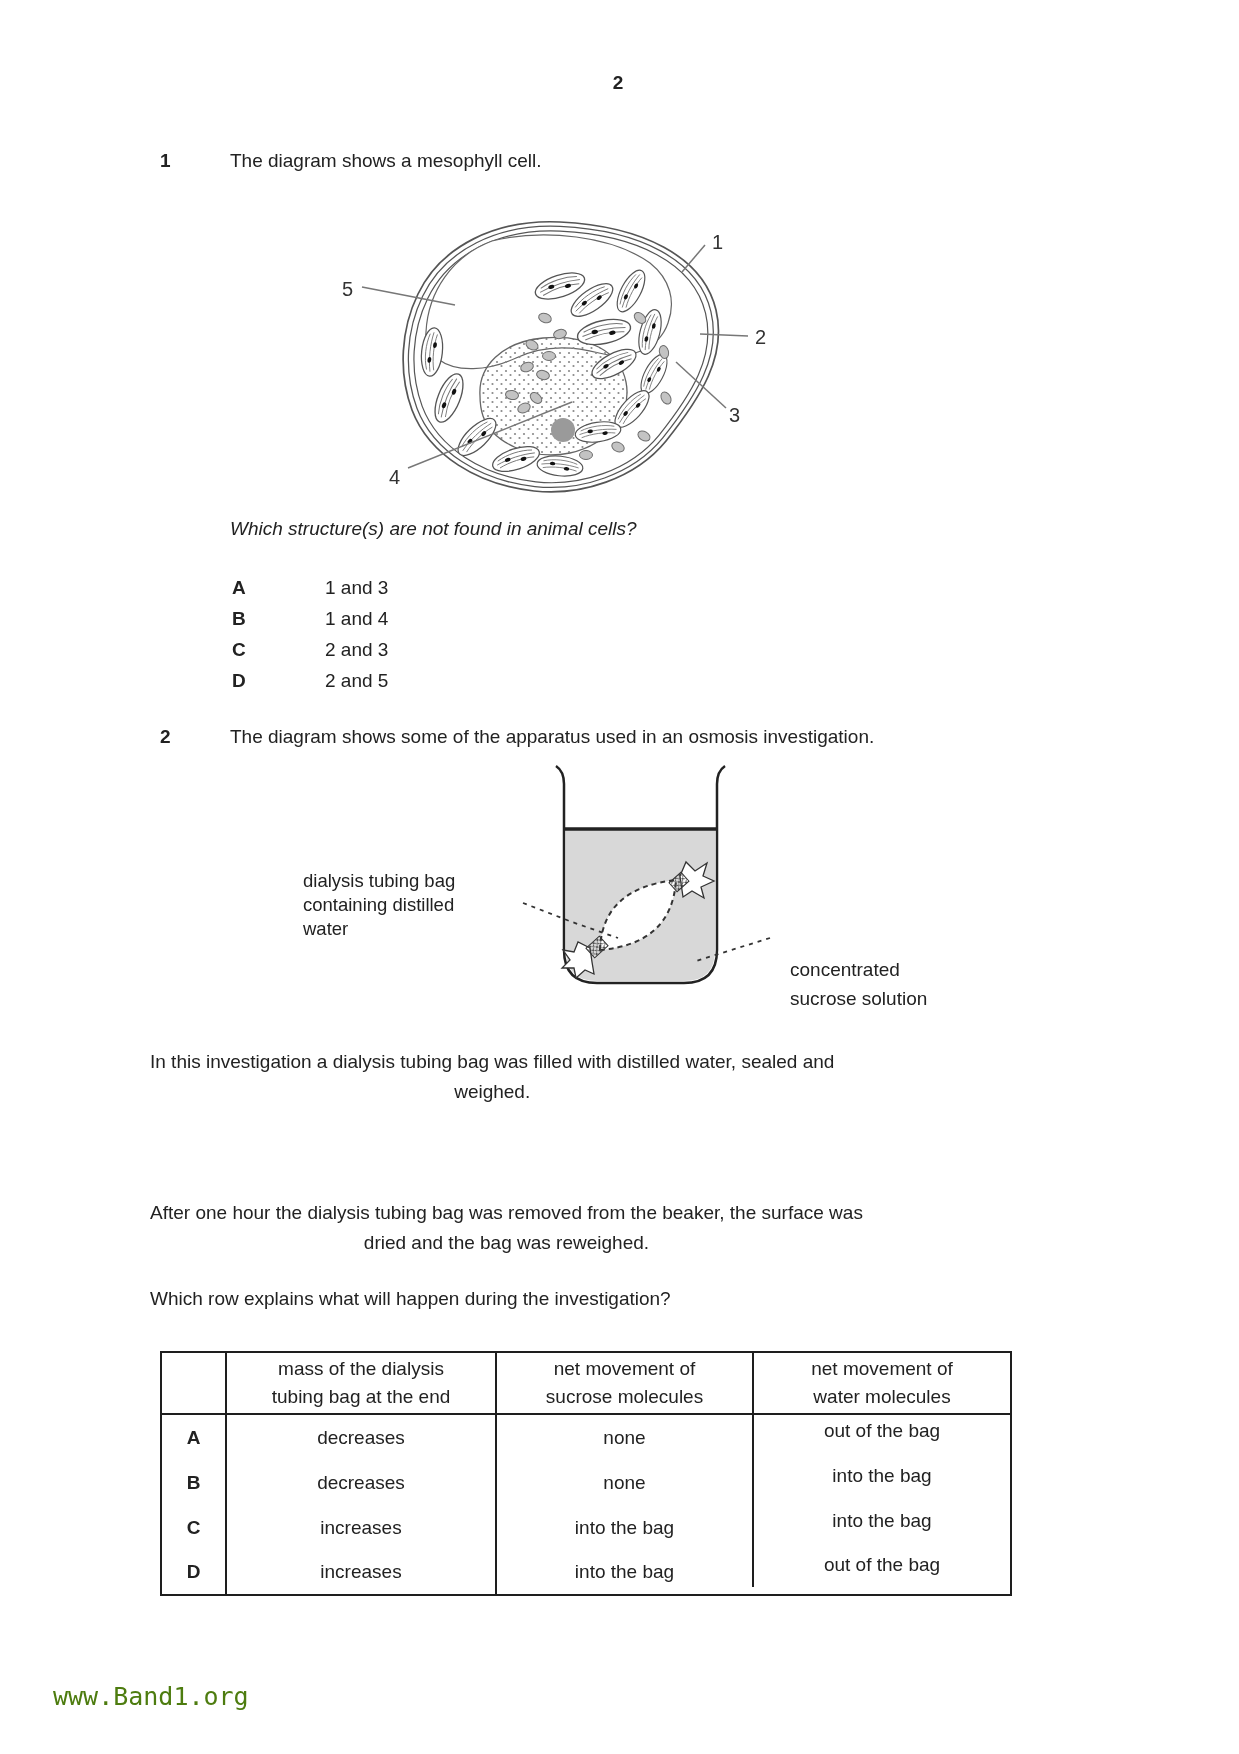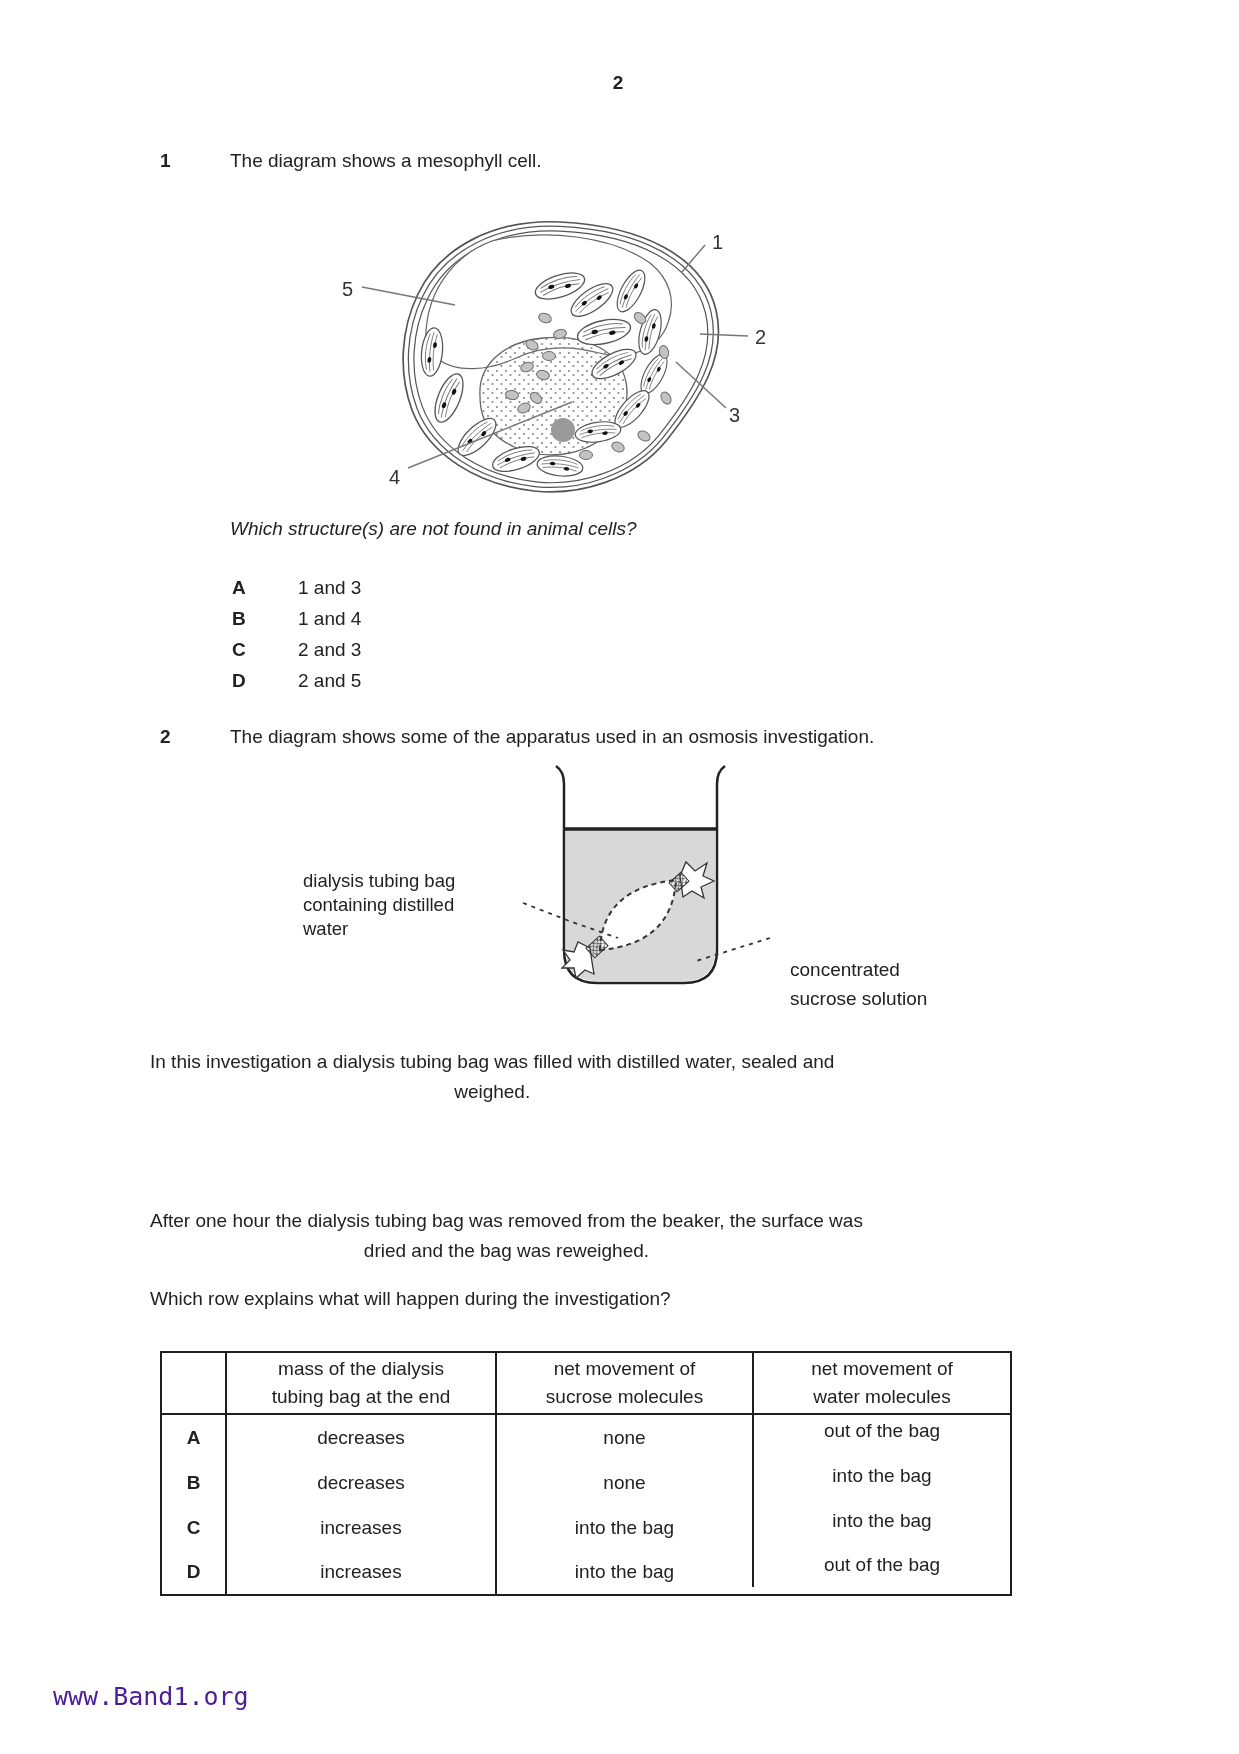--- a/index.html
+++ b/index.html
@@ -8,40 +8,40 @@
     font-family:"Liberation Sans", sans-serif;color:#222;overflow:hidden;
     margin:0 auto;
   }
   .abs{position:absolute;}
   .txt{font-size:19px;line-height:22px;color:#222;}
   .bold{font-weight:700;}
   .para{font-size:19px;line-height:30px;white-space:pre-line;text-align:center;}
   
   .optrow{display:flex;height:31px;align-items:center;}
   .optletter{width:66px;font-weight:700;font-size:19px;}
-  .optval{font-size:19px;}
+  .optval{font-size:19px;margin-left:27px;}
   
   .anstable{
     display:grid;
     grid-template-columns:63px 270px 257px 258px;
     grid-template-rows:62px 45px 45px 45px 44px;
     border:2px solid #1e1e1e;
     box-sizing:content-box;
   }
   .anstable > div{
     display:flex;align-items:center;justify-content:center;
     font-size:19px;text-align:center;box-sizing:border-box;
   }
   .anstable .th{border-bottom:2px solid #1e1e1e;line-height:28px;white-space:pre-line;}
   .anstable .bl{border-left:2px solid #1e1e1e;}
   .anstable .letter{font-weight:700;}
   .anstable .up{transform:translateY(-7px);}
   .diaglabel{font-size:18.5px;line-height:24px;white-space:pre-line;}
   .sollabel{font-size:19px;line-height:29px;white-space:pre-line;margin-top:41px;}
-  .footer{font-family:"DejaVu Sans Mono", monospace;font-size:25px;line-height:28px;color:#4c1d95;}
+  .footer{font-family:"DejaVu Sans Mono", monospace;font-size:25px;line-height:28px;color:#4d7c0f;}
 </style>
 </head>
 <body>
 
 <div class="page">
 
   <div class="abs txt bold" style="left:608px;top:72px;width:20px;text-align:center;">2</div>
 
   <div class="abs txt bold" style="left:160px;top:150px;">1</div>
   <div class="abs txt" style="left:230px;top:150px;">The diagram shows a mesophyll cell.</div>
@@ -183,21 +183,21 @@
   </svg>
 
   <div class="abs diaglabel" style="left:303px;top:869px;">dialysis tubing bag
 containing distilled
 water</div>
   <div class="abs sollabel" style="left:790px;top:914px;">concentrated
 sucrose solution</div>
 
   <div class="abs para" style="left:150px;top:1047px;">In this investigation a dialysis tubing bag was filled with distilled water, sealed and
 weighed.</div>
-  <div class="abs para" style="left:150px;top:1198px;margin-top:8px;">After one hour the dialysis tubing bag was removed from the beaker, the surface was
+  <div class="abs para" style="left:150px;top:1198px;">After one hour the dialysis tubing bag was removed from the beaker, the surface was
 dried and the bag was reweighed.</div>
   <div class="abs txt" style="left:150px;top:1288px;">Which row explains what will happen during the investigation?</div>
 
   <div class="abs anstable" style="left:160px;top:1351px;">
     <div class="th"></div>
     <div class="th bl">mass of the dialysis
 tubing bag at the end</div>
     <div class="th bl">net movement of
 sucrose molecules</div>
     <div class="th bl">net movement of

